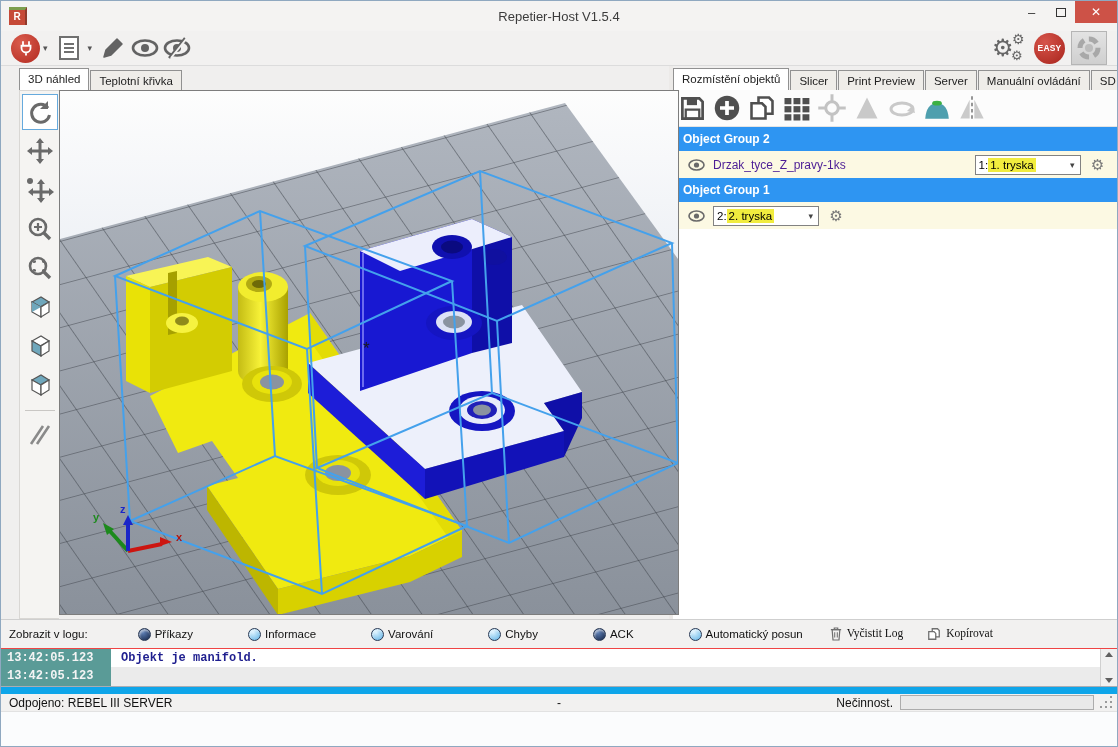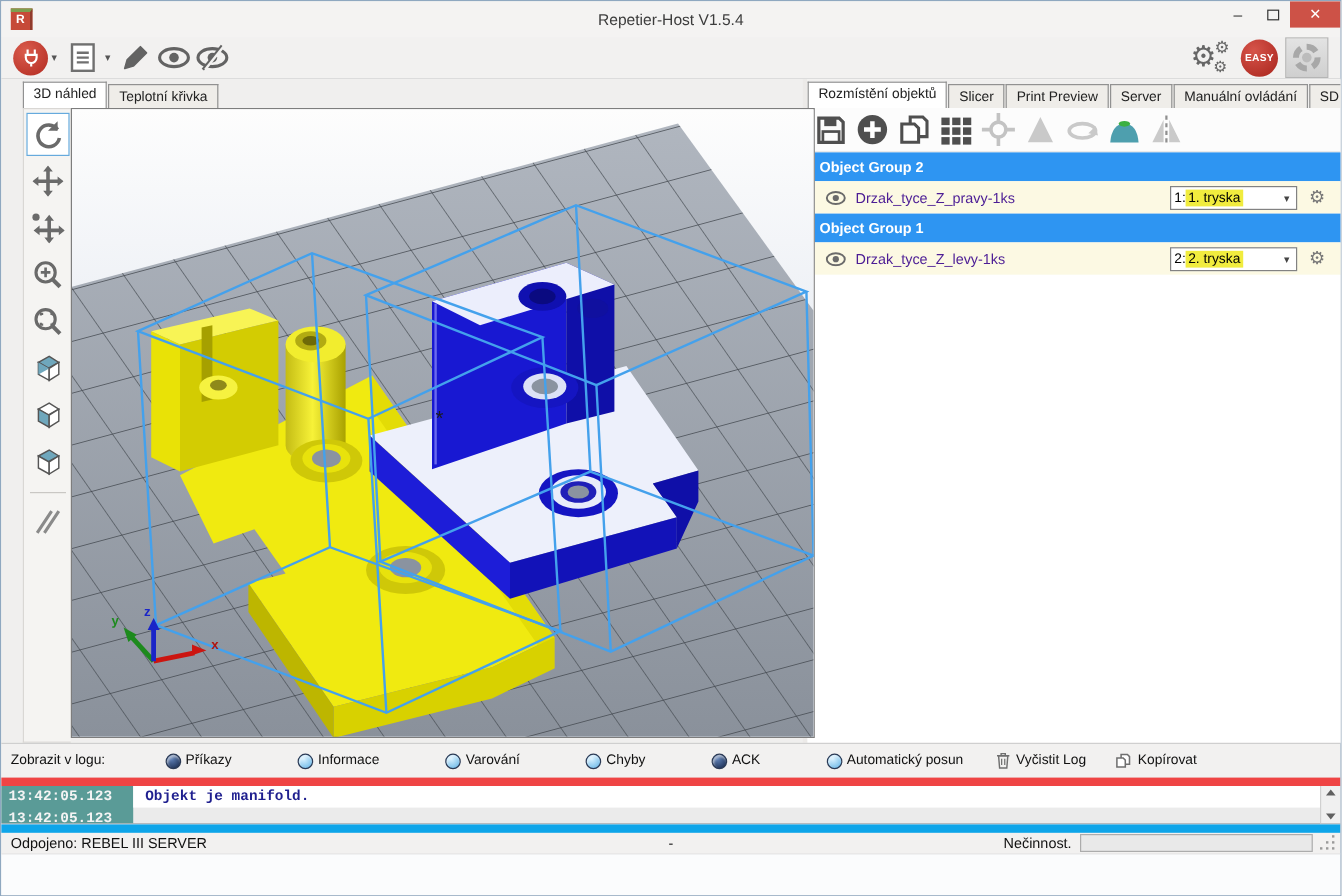--- a/index.html
+++ b/index.html
@@ -66,24 +66,24 @@
   .gear-glyph { font-size:15px; color:#787878; line-height:1; }
   .list-rest { flex:1; background:#fff; }
 
   
   .logbar { height:29px; flex:none; display:flex; align-items:center; background:#f2f1f0; border-top:1px solid #cfcfcf; padding-left:8px; font-size:11.5px; color:#111; }
   .logbar-label { margin-right:12px; }
   .log-toggle { display:flex; align-items:center; gap:4px; margin-right:17px;padding-left:38px; }
   span[data-name="log-toggle-icon"] { width:13px; height:13px; border-radius:50%; border:1px solid #2b3a55; display:inline-block; box-shadow:inset 1px 2px 2px rgba(255,255,255,.55); }
   span[data-name="log-toggle-icon"].dark { background:radial-gradient(circle at 38% 32%, #5d7eb4, #152647); }
   span[data-name="log-toggle-icon"].light { background:radial-gradient(circle at 38% 32%, #d8f1ff, #5fb1e4); }
-  .log-act { display:flex; align-items:center; gap:5px; margin:0 14px 0 10px; }
-
-  
-  .logarea { height:39px; flex:none; display:flex; background:#ebebeb; border-top:7px solid #ef4444; border-bottom:1px solid #a9adb3; font-family:"Liberation Mono","DejaVu Sans Mono",monospace; font-size:12px; font-weight:bold; }
+  .log-act { display:flex; align-items:flex-start; gap:5px; margin:0 14px 0 10px;font-family:Liberation Serif, serif; }
+
+  
+  .logarea { height:39px; flex:none; display:flex; background:#ebebeb; border-top:1px solid #ef4444; border-bottom:1px solid #a9adb3; font-family:"Liberation Mono","DejaVu Sans Mono",monospace; font-size:12px; font-weight:bold; }
   .log-gutter { width:110px; flex:none; background:#5a9b97; color:#f4f4f4; padding-left:6px; }
   .log-gutter div, .log-msgs div { height:18px; line-height:18px; white-space:nowrap; }
   .log-msgs { flex:1; color:#1f1f8f; }
   .log-msgs .r0 { background:#fff; padding-left:10px; }
   .log-msgs .r1 { background:#fbf3e0; padding-left:10px; }
   .log-scroll { width:17px; flex:none; background:#f0f0f0; border-left:1px solid #d0d0d0; display:flex; flex-direction:column; justify-content:space-between; align-items:center; padding:3px 0; }
   .arr-up { width:0; height:0; border-left:4px solid transparent; border-right:4px solid transparent; border-bottom:5px solid #606060; }
   .arr-dn { width:0; height:0; border-left:4px solid transparent; border-right:4px solid transparent; border-top:5px solid #606060; }
 
   
@@ -438,21 +438,20 @@
       </div>
 
       <div class="group-header" data-name="group-header">Object Group 1</div>
       <div class="obj-row" data-name="object-row">
         <span class="row-eye" data-name="visibility-toggle">
           <svg width="17" height="12" viewBox="0 0 17 12" data-name="eye-icon">
               <ellipse cx="8.5" cy="6" rx="7.5" ry="5" fill="none" stroke="#6a6a6a" stroke-width="1.6"></ellipse>
               <circle cx="8.5" cy="6" r="2.6" fill="#6a6a6a"></circle>
             </svg>
         </span>
-        <span class="row-name" data-name="object-name">Drzak_tyce_Z_levy-1ks</span>
         <span class="combo" data-name="extruder-select">
           <span data-name="extruder-prefix">2:</span>
             <span class="hl" data-name="extruder-selected">2. tryska</span>
           <span class="caret" data-name="chevron-down-icon">▾</span>
         </span>
         <span class="row-btn" data-name="object-settings-button">
             <span class="gear-glyph" data-name="gear-icon">⚙</span>
           </span>
         <span class="row-btn" data-name="delete-object-button">
           

